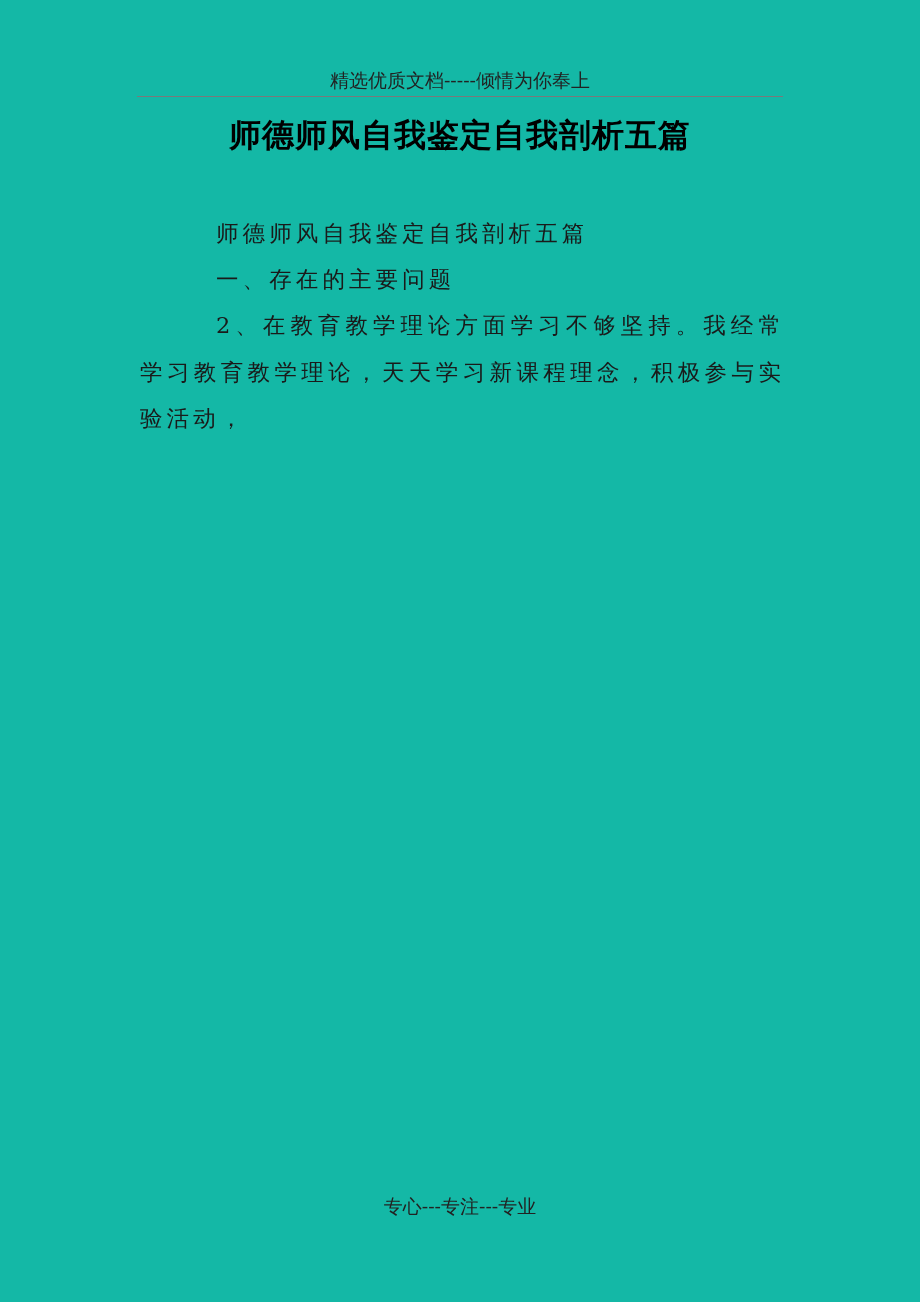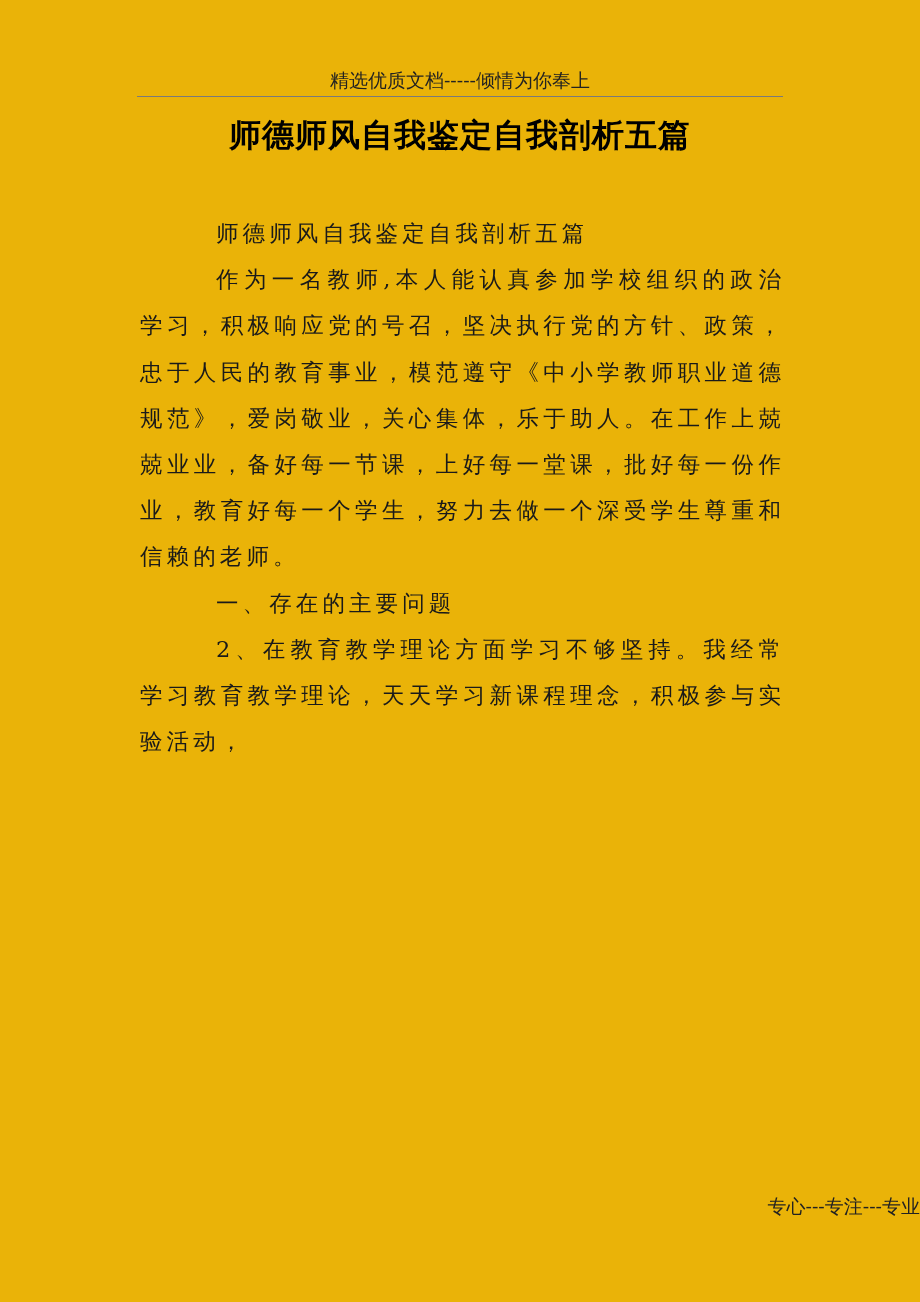--- a/index.html
+++ b/index.html
@@ -1,49 +1,48 @@
 <!DOCTYPE html>
 <html><head>
   <meta charset="utf-8">
   <style>
     html, body { margin: 0; padding: 0; background: #ffffff; }
     body { width: 920px; height: 1302px; position: relative; overflow: hidden; color: #111; }
-    .page { position: absolute; left: 0; top: 0; width: 920px; height: 1302px; background: #eab308; }
+    .page { position: absolute; left: 0; top: 0; width: 920px; height: 1302px; background: #14b8a6; }
     .header-text {
       position: absolute; left: 0; width: 920px; top: 68px; text-align: center;
       font-family: "DejaVu Serif", "Liberation Serif", serif; font-size: 19px; color: #222; letter-spacing: 0px;
     }
     .header-rule { position: absolute; left: 137px; width: 646px; top: 96px; height: 0; border-top: 1px solid #7a7a7a; }
     .title {
       position: absolute; left: 0; width: 920px; top: 114px; text-align: center;
       font-family: "DejaVu Sans", "Liberation Sans", sans-serif; font-weight: bold; font-size: 32px; color: #000;
       letter-spacing: 1px;
     }
     .body {
       position: absolute; left: 140px; width: 645px; top: 210px;
       font-family: "DejaVu Serif", "Liberation Serif", serif; font-size: 22.5px; color: #1a1a1a;
       line-height: 46.2px; letter-spacing: 4.1px; text-align: justify;
     }
     .body p { margin: 0; }
     .indent { text-indent: 76px; }
     .footer-text {
-      position: absolute; left: 0; width: 920px; top: 1194px; text-align: right;
+      position: absolute; left: 0; width: 920px; top: 1194px; text-align: center;
       font-family: "DejaVu Serif", "Liberation Serif", serif; font-size: 19px; color: #222;
     }
   </style>
 </head>
 <body>
 
 <div class="page">
   <div class="header-text">精选优质文档-----倾情为你奉上</div>
   <div class="header-rule"></div>
 
   <div class="title">师德师风自我鉴定自我剖析五篇</div>
 
   <div class="body">
     <p class="indent">师德师风自我鉴定自我剖析五篇</p>
-    <p class="indent">作为一名教师,本人能认真参加学校组织的政治学习，积极响应党的号召，坚决执行党的方针、政策，忠于人民的教育事业，模范遵守《中小学教师职业道德规范》，爱岗敬业，关心集体，乐于助人。在工作上兢兢业业，备好每一节课，上好每一堂课，批好每一份作业，教育好每一个学生，努力去做一个深受学生尊重和信赖的老师。</p>
     <p class="indent">一、存在的主要问题</p>
     <p class="indent">2、在教育教学理论方面学习不够坚持。我经常学习教育教学理论，天天学习新课程理念，积极参与实验活动，</p>
   </div>
 
   <div class="footer-text">专心---专注---专业</div>
 </div>
 
 </body></html>

